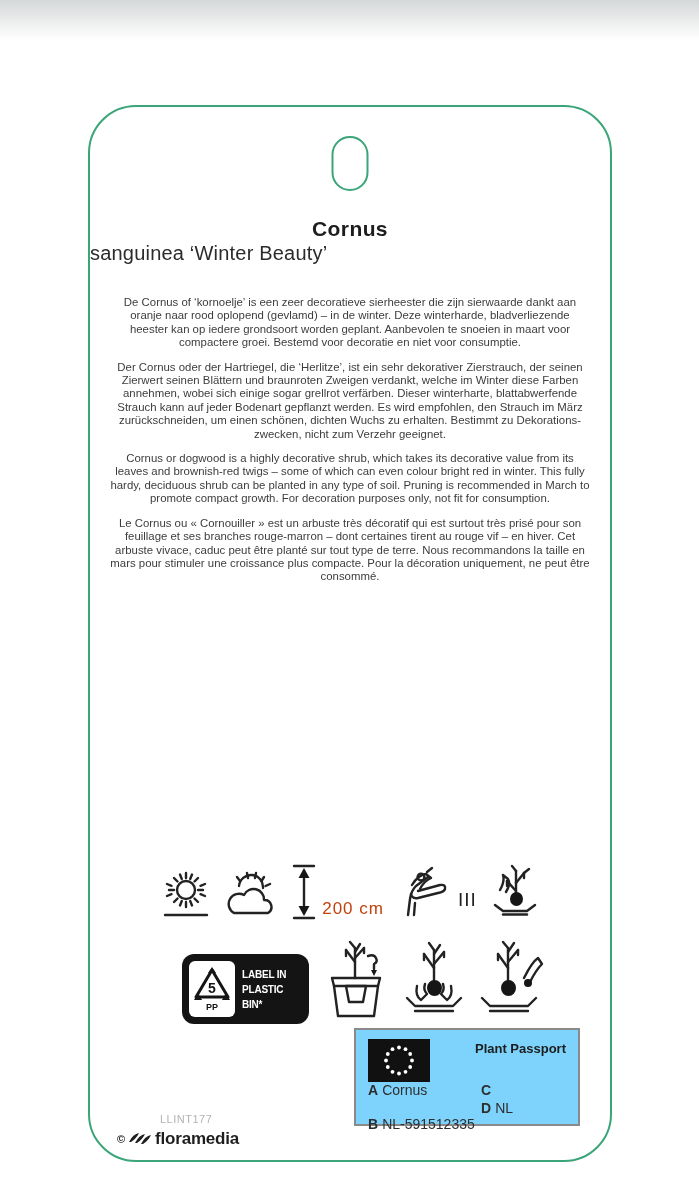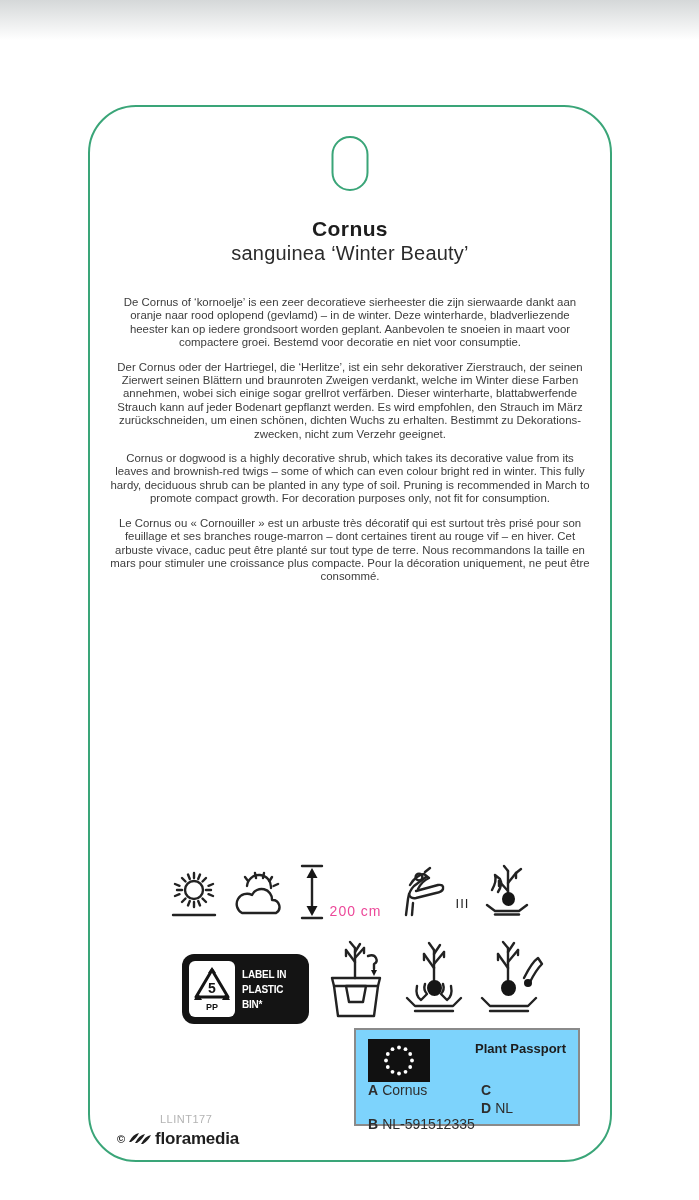--- a/index.html
+++ b/index.html
@@ -18,38 +18,38 @@
   }
   .hole{
     position:absolute;left:50%;top:29px;transform:translateX(-50%);
     width:37px;height:55px;border:2.5px solid #3aa578;border-radius:20px;box-sizing:border-box;
   }
   .title{
     position:absolute;top:110px;left:0;right:0;text-align:center;
     font-size:21px;font-weight:bold;color:#1d1d1d;letter-spacing:.4px;
   }
   .subtitle{
-    position:absolute;top:135px;left:0;right:0;text-align:center;
+    position:absolute;top:135px;left:0;right:0;text-align:left;
     font-size:20px;color:#2b2b2b;letter-spacing:.2px;
   }
   .descriptions{
     position:absolute;top:189px;left:20px;right:20px;
     font-size:11.4px;line-height:13.4px;color:#3c3c3c;text-align:center;
   }
   .descriptions p{margin:0 0 11px 0;}
   
   .icon-row1{
     position:absolute;top:748px;left:0;right:0;height:66px;
     display:flex;justify-content:center;align-items:flex-end;gap:14px;
   }
   .icon-row1 svg{display:block;}
   .measure{display:flex;align-items:flex-end;gap:5px;}
-  .measure-text{font-size:14px;color:#ec4899;padding-bottom:2px;letter-spacing:1px;}
+  .measure-text{font-size:17px;color:#c2410c;padding-bottom:2px;letter-spacing:1px;}
   .prune{display:flex;align-items:flex-end;gap:6px;}
-  .prune-month{font-size:13px;color:#222;padding-bottom:10px;letter-spacing:1px;}
+  .prune-month{font-size:19px;color:#222;padding-bottom:10px;letter-spacing:1px;}
   .icon-row2{
     position:absolute;top:835px;left:92px;height:82px;
     display:flex;align-items:flex-end;gap:13px;
   }
   .recycle-badge{
     width:127px;height:70px;background:#141414;border-radius:12px;
     display:flex;align-items:center;padding:0 7px;box-sizing:border-box;gap:7px;
   }
   .recycle-box{
     width:46px;height:56px;background:#fff;border-radius:6px;

